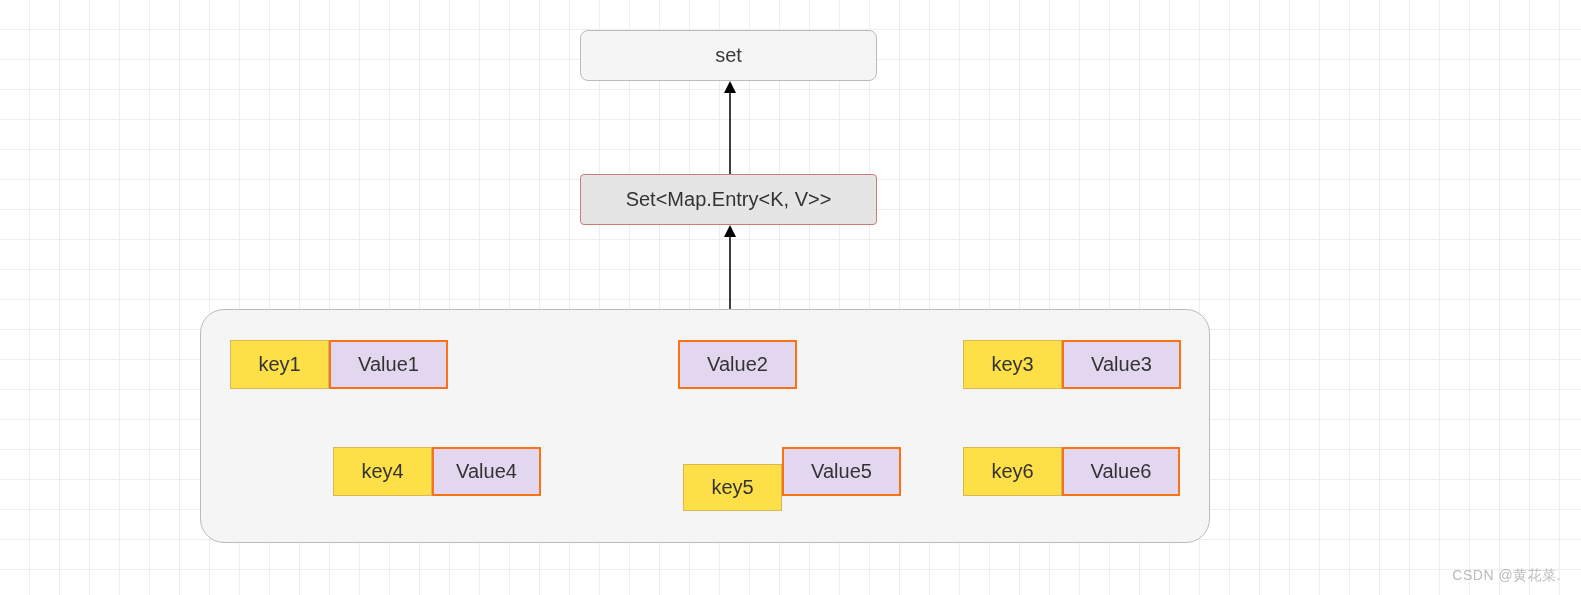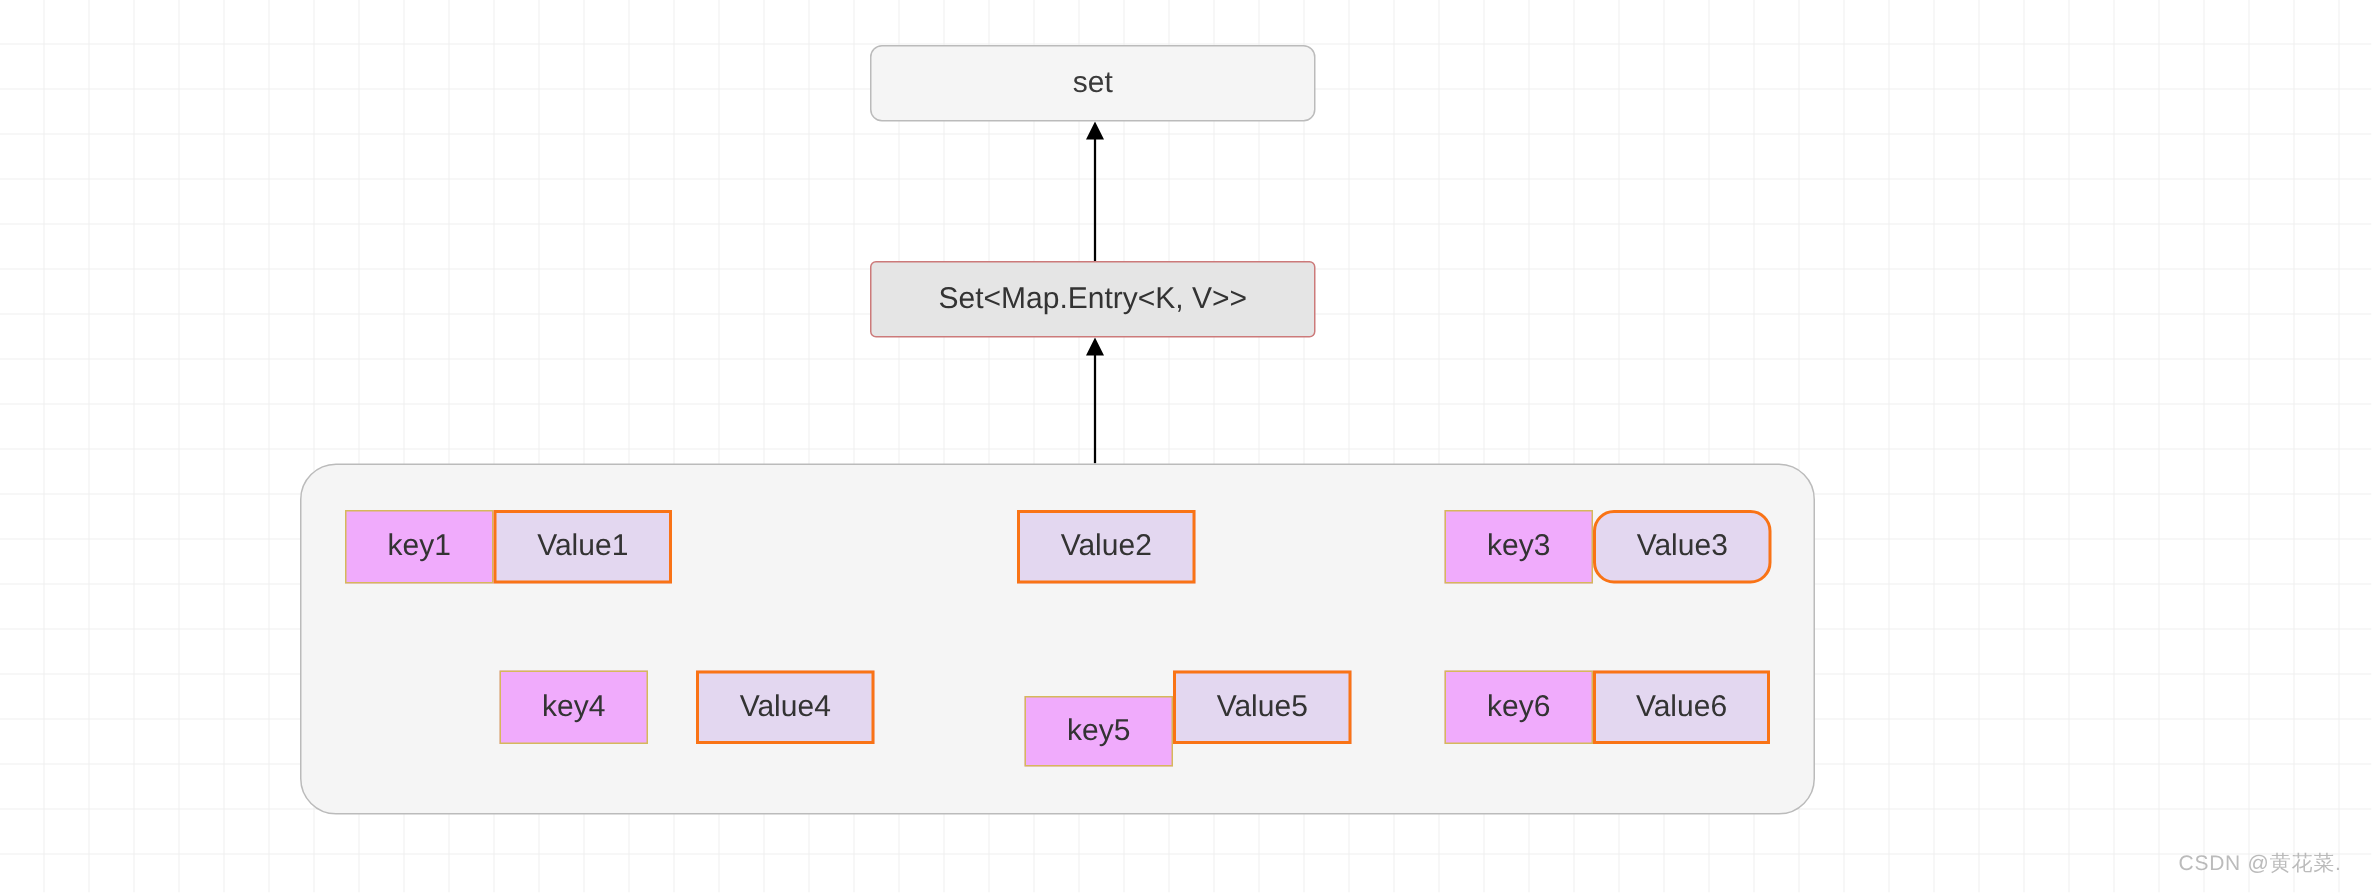--- a/index.html
+++ b/index.html
@@ -43,21 +43,21 @@
     border: 1px solid #cc7a7a;
     border-radius: 4px;
     color: #333;
   }
   .container-box {
     background: #f5f5f5;
     border: 1px solid #bbb;
     border-radius: 24px;
   }
   .key-box {
-    background: #f0abfc;
+    background: #fde047;
     border: 1px solid #d6b85b;
     color: #333;
   }
   .val-box {
     background: #e3d7f0;
     border: 2px solid #f97316;
     color: #333;
   }
   .arrow {
     position: absolute;
@@ -104,28 +104,28 @@
     <span>Value1</span>
   </div>
 
   <div class="box val-box" style="left:678px; top:340px; width:119px; height:49px;">
     <span>Value2</span>
   </div>
 
   <div class="box key-box" style="left:963px; top:340px; width:99px; height:49px;">
     <span>key3</span>
   </div>
-  <div class="box val-box" style="left:1062px; top:340px; width:119px; height:49px;border-radius:14px;">
+  <div class="box val-box" style="left:1062px; top:340px; width:119px; height:49px;">
     <span>Value3</span>
   </div>
 
   <div class="box key-box" style="left:333px; top:447px; width:99px; height:49px;">
     <span>key4</span>
   </div>
-  <div class="box val-box" style="left:432px; top:447px; width:119px; height:49px;margin-left:32px;">
+  <div class="box val-box" style="left:432px; top:447px; width:109px; height:49px;">
     <span>Value4</span>
   </div>
 
   <div class="box key-box" style="left:683px; top:464px; width:99px; height:47px;">
     <span>key5</span>
   </div>
   <div class="box val-box" style="left:782px; top:447px; width:119px; height:49px;">
     <span>Value5</span>
   </div>
 

